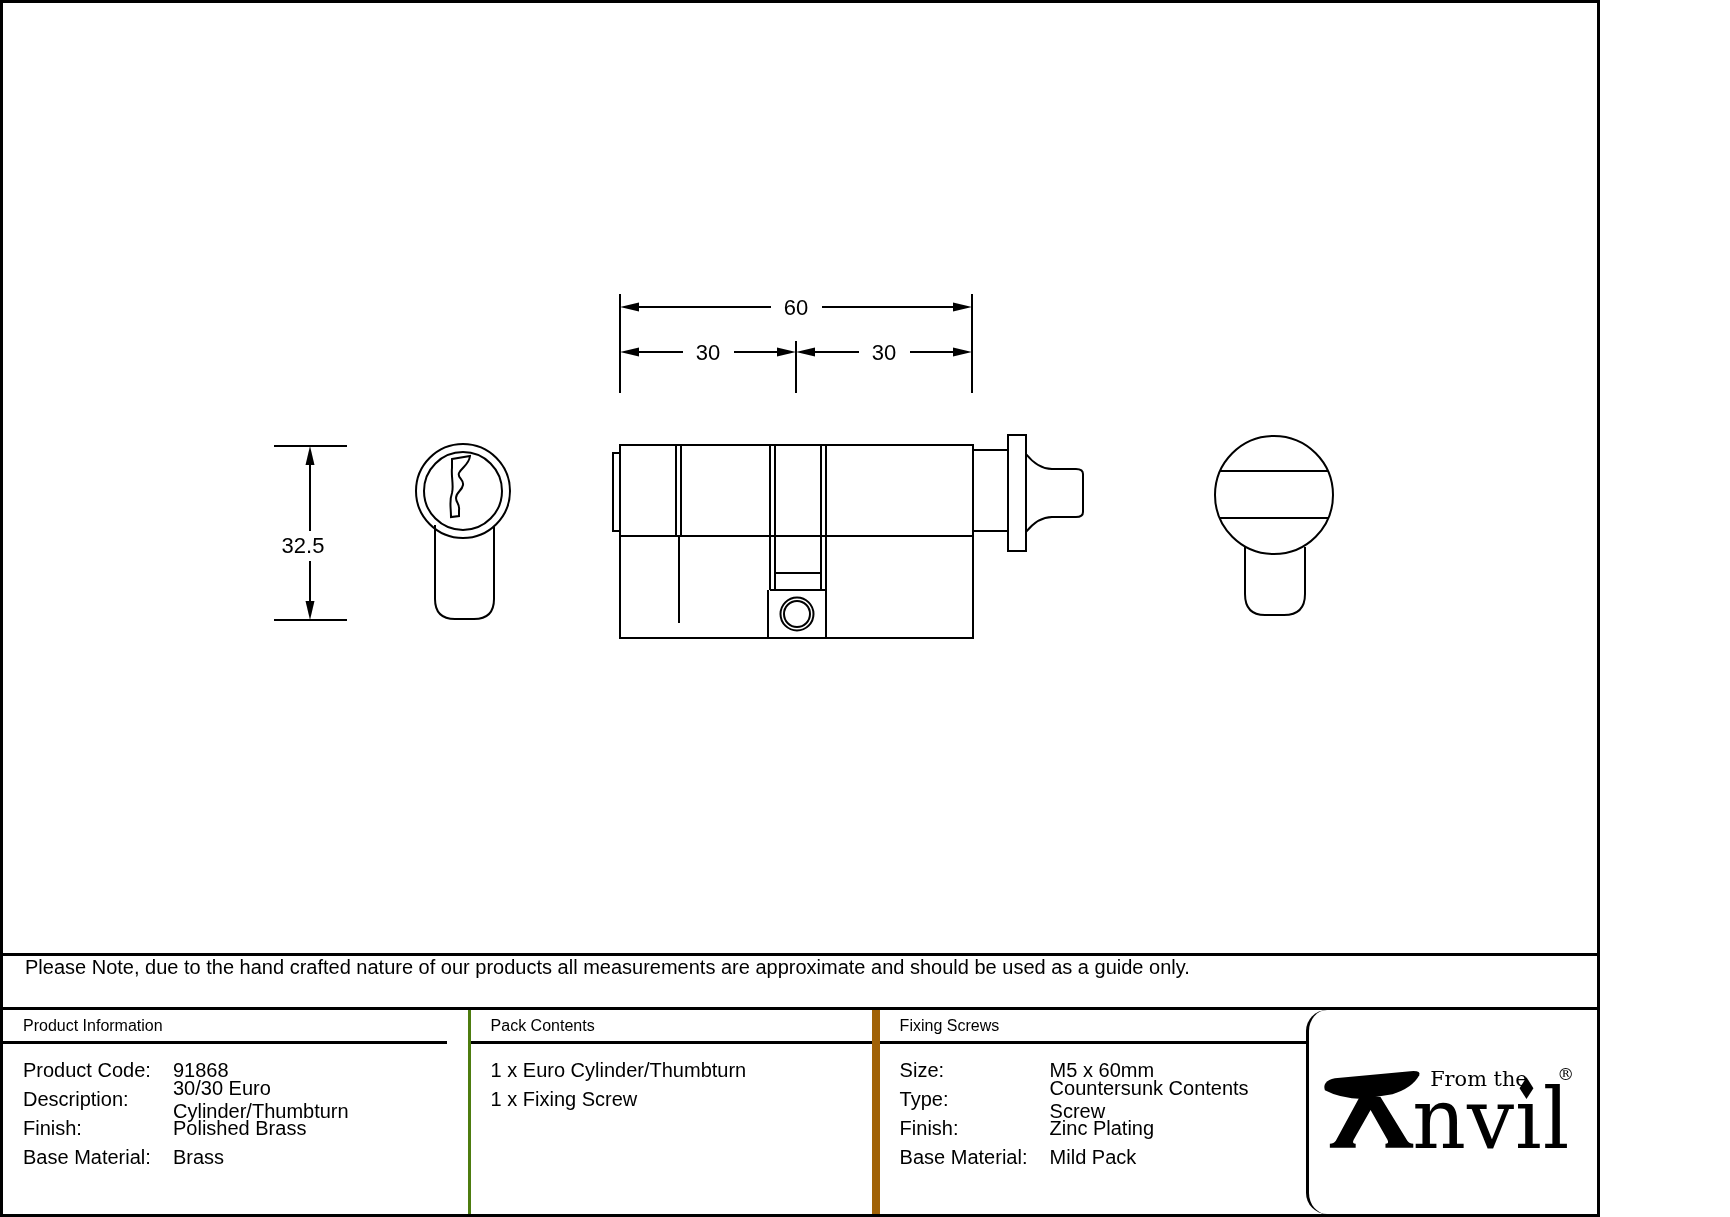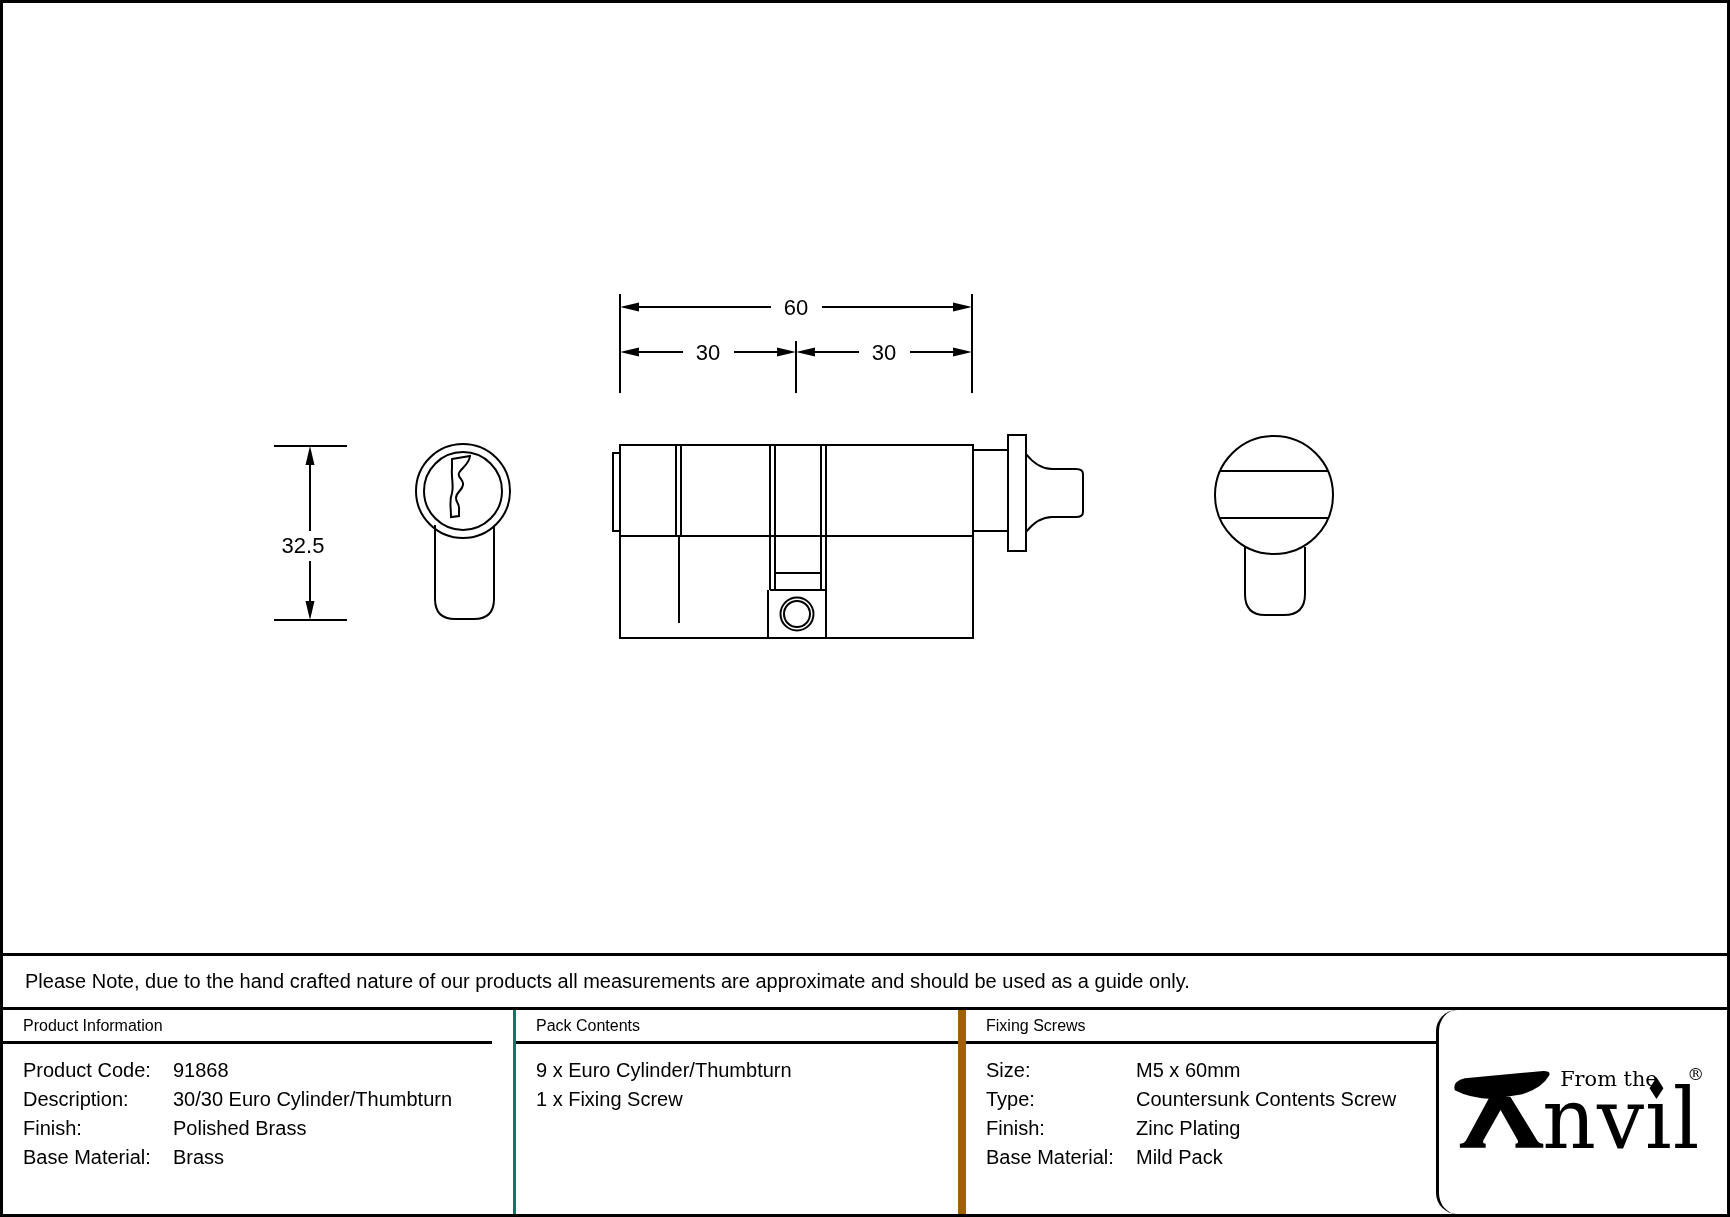--- a/index.html
+++ b/index.html
@@ -1,24 +1,24 @@
 <!DOCTYPE html>
 <html><head>
 <meta charset="utf-8">
 <style>
   html,body{margin:0;padding:0;background:#ffffff;}
   body{width:1730px;height:1217px;font-family:"Liberation Sans",sans-serif;color:#000;}
-  .sheet{position:relative;width:1730px;height:1217px;border:3px solid #000;box-sizing:border-box;background:#fff;overflow:hidden;}
+  .sheet{position:relative;width:1600px;height:1217px;border:3px solid #000;box-sizing:border-box;background:#fff;overflow:hidden;}
   .drawing-svg{position:absolute;top:0;left:0;}
   .dim-text{font-family:"Liberation Sans",sans-serif;font-size:22px;fill:#000;}
-  .note-row{position:absolute;top:950px;left:0;right:0;height:54px;border-top:3px solid #000;box-sizing:border-box;display:flex;align-items:center;padding-left:22px;font-size:20px;}
+  .note-row{position:absolute;top:950px;left:0;right:0;height:54px;border-top:3px solid #000;box-sizing:border-box;display:flex;align-items:flex-start;padding-left:22px;font-size:20px;}
   .spec-table{position:absolute;top:1004px;left:0;right:0;bottom:0;border-top:3px solid #000;box-sizing:border-box;display:flex;}
   .col{box-sizing:border-box;}
   .col-product{width:490px;}
-  .col-pack{width:446px;border-left:3px solid #0f766e;margin-left:21px;}
+  .col-pack{width:446px;border-left:3px solid #4d7c0f;margin-left:21px;}
   .col-screws{width:479px;border-left:8px solid #a16207;}
   .col-logo{flex:1;border-left:3px solid #000;display:flex;align-items:center;justify-content:center;border-radius:21px;}
   .col-header{height:34px;border-bottom:3px solid #000;box-sizing:border-box;display:flex;align-items:center;padding-left:20px;font-size:16px;}
   .col-body{padding:12px 10px 0 20px;font-size:20px;}
   .spec-row{display:flex;height:29px;align-items:center;}
   .spec-row .lbl{width:150px;flex:none;}
   .pack-item{height:29px;display:flex;align-items:center;}
   .logo-svg{display:block;}
   .logo-serif{font-family:"DejaVu Serif",serif;fill:#000;}
 </style>
@@ -137,21 +137,21 @@
           <span class="val">Brass</span>
         </div>
       </div>
     </div>
 
     <div class="col col-pack">
       <div class="col-header">
         <span>Pack Contents</span>
       </div>
       <div class="col-body">
-        <div class="pack-item">9 x Euro Cylinder/Thumbturn</div>
+        <div class="pack-item">1 x Euro Cylinder/Thumbturn</div>
         <div class="pack-item">1 x Fixing Screw</div>
       </div>
     </div>
 
     <div class="col col-screws">
       <div class="col-header">
         <span>Fixing Screws</span>
       </div>
       <div class="col-body">
         <div class="spec-row">

